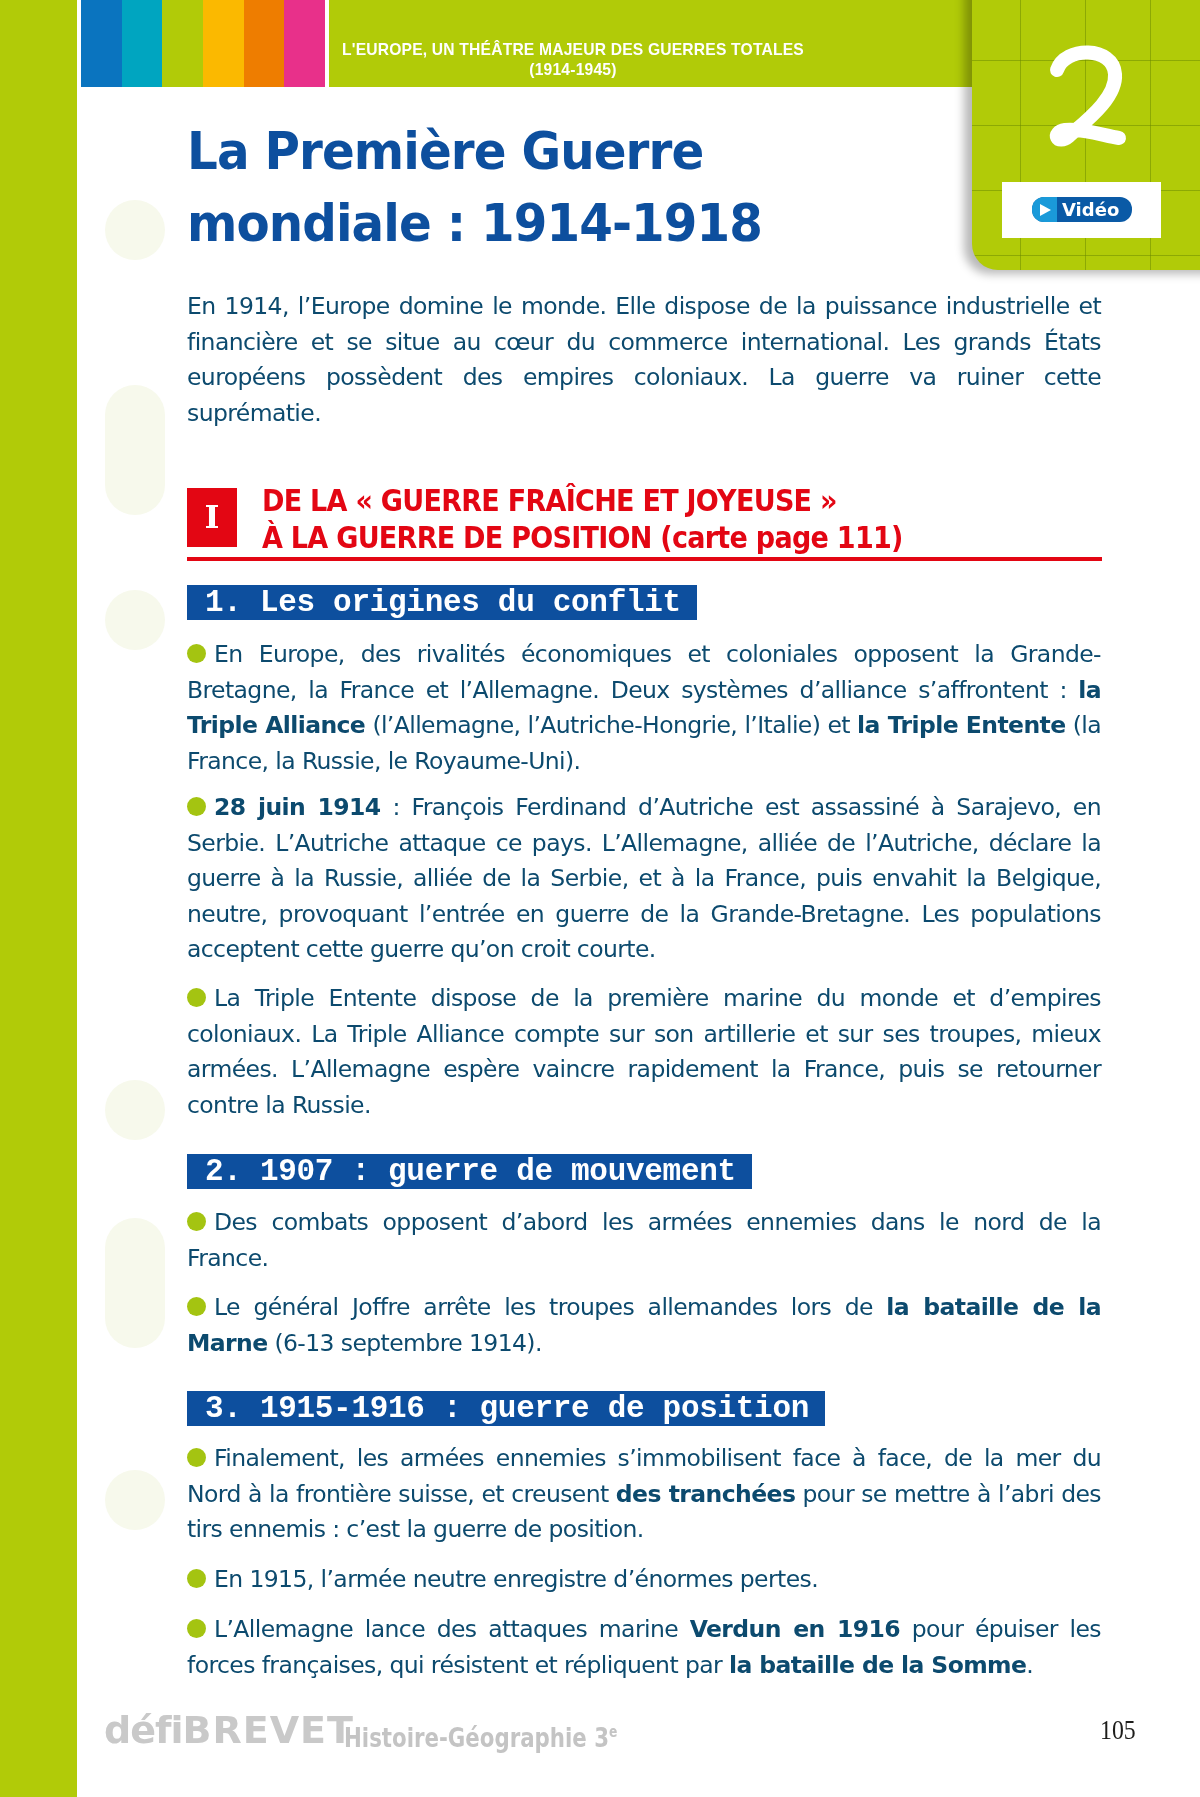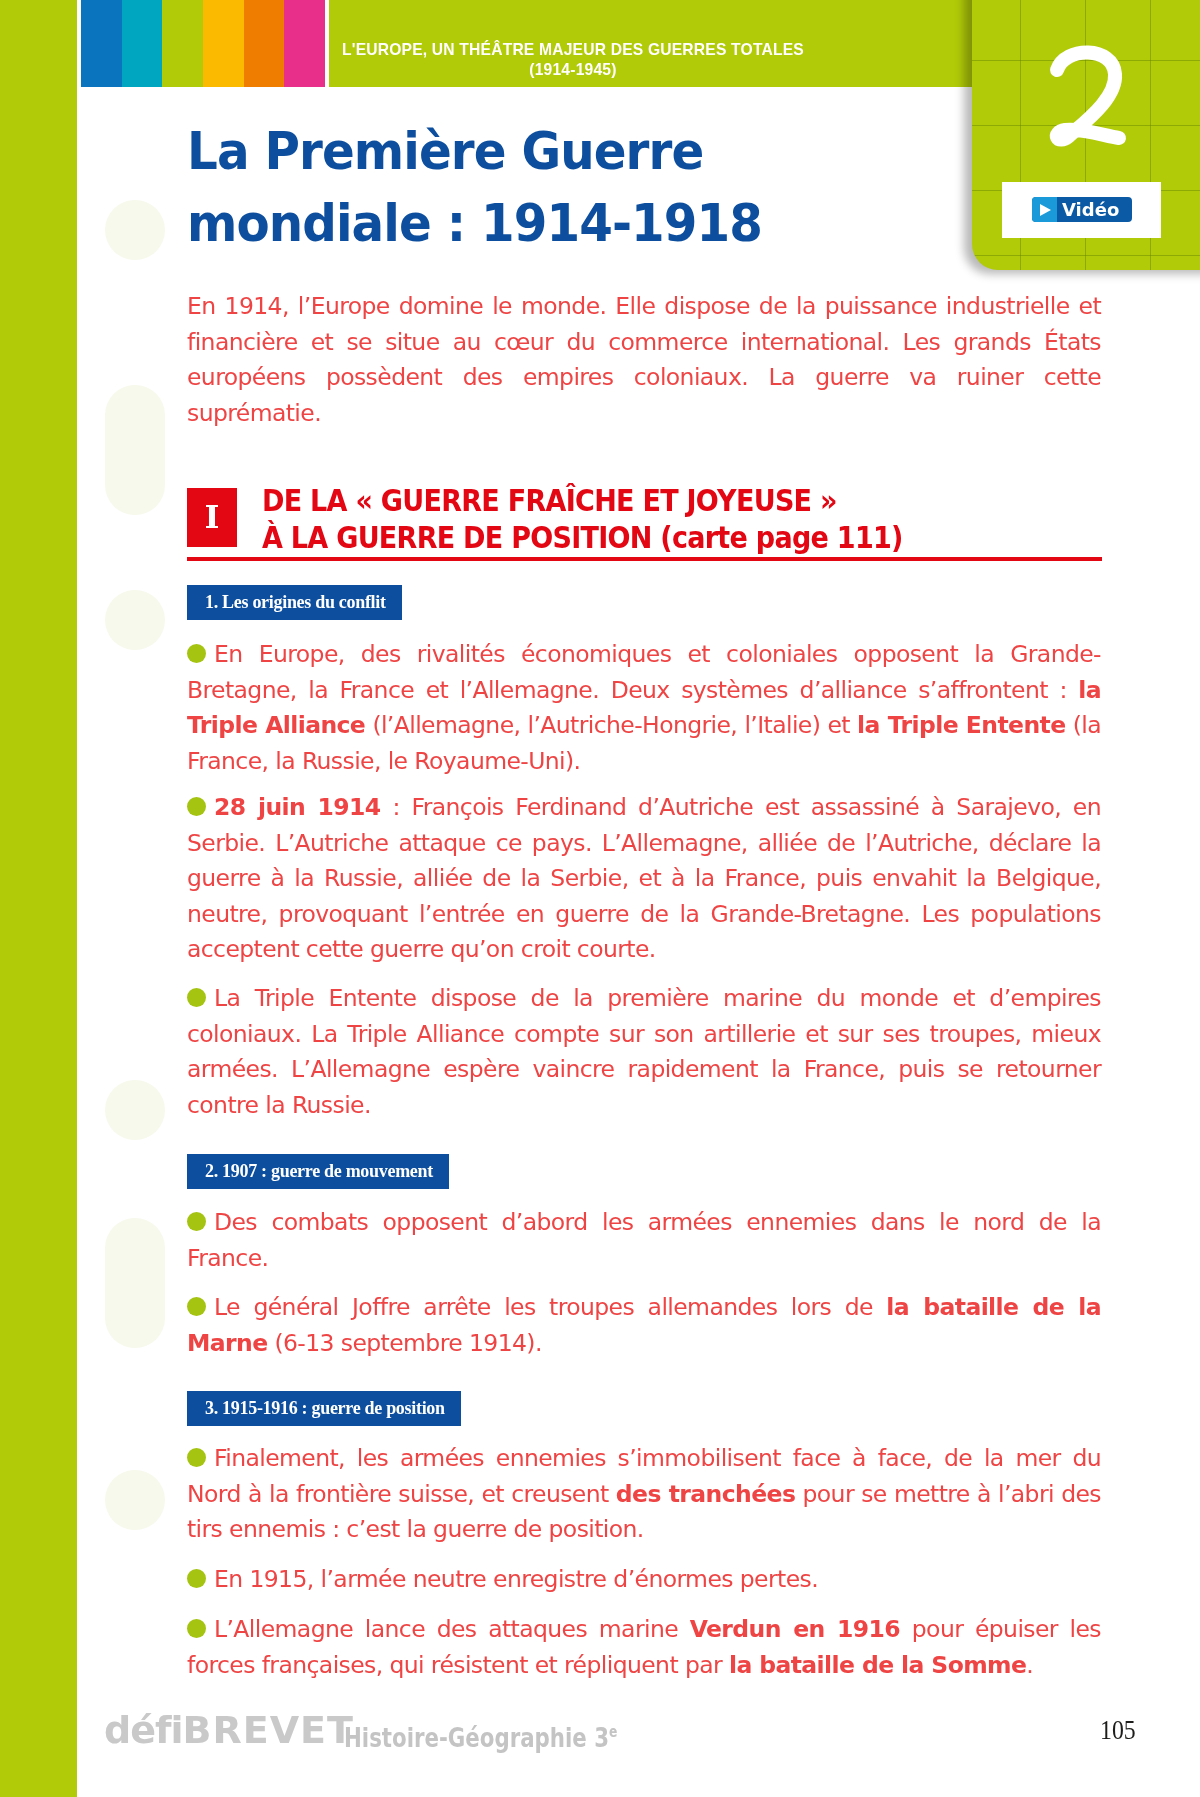--- a/index.html
+++ b/index.html
@@ -13,38 +13,38 @@
   .banner-title { position:absolute; left:13px; top:40px; color:#fff; font-family:"Liberation Sans", sans-serif;
                   font-weight:bold; font-size:17px; line-height:20px; letter-spacing:0.2px; transform:scaleX(0.92); transform-origin:left top; }
   .chapter-box { left:972px; top:-20px; width:260px; height:290px; background:#b1cb08; border-bottom-left-radius:26px;
                  box-shadow:-8px 4px 10px rgba(0,0,0,0.28);
                  background-image:
                    linear-gradient(to right, rgba(110,140,0,0.55) 1px, transparent 1px),
                    linear-gradient(to bottom, rgba(110,140,0,0.55) 1px, transparent 1px);
                  background-size:65px 65px; background-position:48px 15px; }
   .chapter-num { left:1035px; top:40px; width:100px; height:120px; }
   .video-box { left:1002px; top:182px; width:159px; height:56px; background:#fff; }
-  .video-badge { position:absolute; left:30px; top:15px; width:100px; height:25px; border-radius:4px; overflow:hidden;
+  .video-badge { position:absolute; left:30px; top:15px; width:100px; height:25px; border-radius:12px; overflow:hidden;
                  display:flex; background:#0a5aa6; }
   .video-badge .play { width:25px; height:25px; background:#1a9ad9; display:flex; align-items:center; justify-content:center; }
   .video-badge .lbl { color:#fff; font-family:"DejaVu Sans", sans-serif; font-weight:bold; font-size:18px; line-height:25px; padding-left:5px; }
   .deco { background:#f7f9ec; }
   .title { left:187px; top:115px; color:#0d4f9e; font-family:"DejaVu Sans", sans-serif; font-weight:bold; font-size:52px;
            line-height:72px; letter-spacing:-1px; transform:scaleX(0.93); transform-origin:left top; white-space:nowrap; }
-  .para { left:187px; width:914px; font-size:23.5px; line-height:35.5px; text-align:justify; color:#ef4444;
+  .para { left:187px; width:914px; font-size:23.5px; line-height:35.5px; text-align:justify; color:#0c4a6e;
           font-family:"DejaVu Sans", sans-serif; letter-spacing:-0.6px; }
   .para b { font-weight:bold; }
   .bullet { display:inline-block; width:19px; height:19px; border-radius:50%; background:#a4c411; margin-right:8px; vertical-align:-1px; }
   .sec-box { left:187px; top:488px; width:50px; height:59px; background:#e30613; color:#fff; font-family:"DejaVu Serif", serif;
              font-weight:bold; font-size:32px; text-align:center; line-height:59px; }
   .sec-title { left:262px; top:482px; color:#e30613; font-family:"DejaVu Sans", sans-serif; font-weight:bold; font-size:30px; line-height:37px;
                letter-spacing:-0.8px; transform:scaleX(0.9); transform-origin:left top; white-space:nowrap; }
   .sec-line { left:187px; top:557px; width:915px; height:4px; background:#e30613; }
-  .sub-box { left:187px; background:#0d4f9e; color:#fff; font-family:Liberation Serif, serif; font-weight:bold;
-             font-size:18px; height:35px; line-height:35px; padding:0 16px 0 18px; white-space:nowrap; letter-spacing:-0.3px; }
+  .sub-box { left:187px; background:#0d4f9e; color:#fff; font-family:Liberation Mono, monospace; font-weight:bold;
+             font-size:31px; height:35px; line-height:35px; padding:0 16px 0 18px; white-space:nowrap; letter-spacing:-0.3px; }
   .footer-brand { left:104px; top:1706px; font-family:"DejaVu Sans", sans-serif; font-size:38px; color:#c9c9c9; line-height:48px; white-space:nowrap; }
   .footer-brand .light { font-weight:bold; letter-spacing:-1px; }
   .footer-brand .bold { font-weight:bold; letter-spacing:1px; }
   .footer-sub { left:344px; top:1712px; font-family:"DejaVu Sans", sans-serif; font-weight:bold; font-size:26px; color:#c4c4c4;
                 line-height:40px; transform:scaleX(0.82); transform-origin:left top; white-space:nowrap; }
   .footer-sub sup { font-size:15px; }
   .page-num { left:1100px; top:1712px; font-family:"Liberation Serif", serif; font-size:28px; color:#1d1d1b; line-height:36px;
               transform:scaleX(0.85); transform-origin:left top; }
 </style>
 </head>

